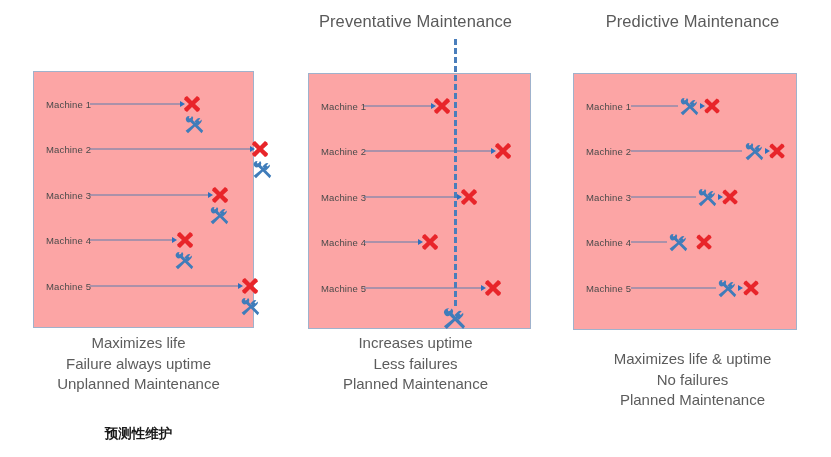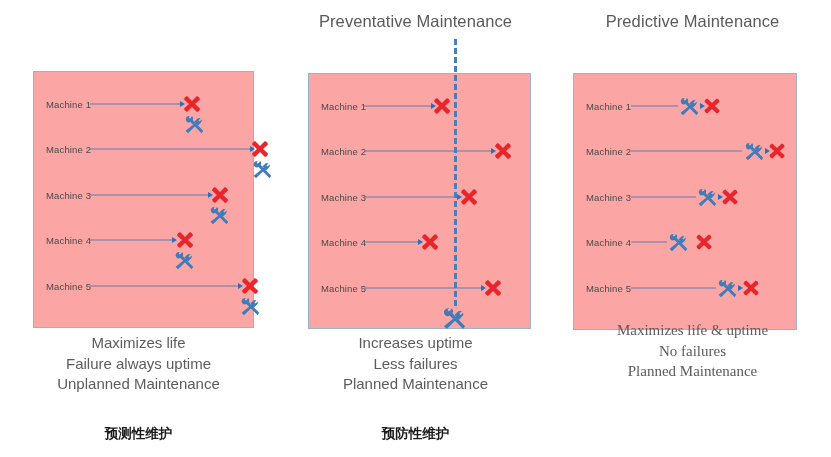--- a/index.html
+++ b/index.html
@@ -87,21 +87,21 @@
     position:absolute;
     left:0;width:100%;
     text-align:center;
     font-size:15px;
     line-height:20.5px;
     color:#5c5c5c;
     white-space:pre-line;
   }
   .p1 .caption{top:333px;}
   .p2 .caption{top:333px;}
-  .p3 .caption{top:320px;font-family:Liberation Serif, serif;}
+  .p3 .caption{top:349px;}
 
   .cn-label{
     position:absolute;
     left:0;width:100%;
     top:425px;
     text-align:center;
     font-size:13.5px;
     font-weight:bold;
     color:#1a1a1a;
     font-family:"DejaVu Sans","Liberation Sans",sans-serif;
@@ -209,21 +209,20 @@
       <div class="m-label" style="left: 12px; top: 214px;">Machine 5</div>
       <div class="arrow-line" style="left: 55px; top: 214px; width: 117px;"></div>
       <div class="arrow-head" style="left: 172px; top: 214px;"></div>
       <div class="xmark" style="left: 184px; top: 214px;"><svg width="19" height="19" viewBox="0 0 100 100">
           <path d="M24 8 L50 34 L76 8 Q92 14 92 26 L66 50 L92 74 Q92 88 76 92 L50 66 L24 92 Q8 86 8 74 L34 50 L8 26 Q9 12 24 8 Z" fill="#e8252a"></path>
         </svg></div>
     </div>
   <div class="caption">Increases uptime
 Less failures
 Planned Maintenance</div>
-  <div class="cn-label">预防性维护</div>
 </div>
 
 <div class="panel p3">
   <div class="panel-title">Predictive Maintenance</div>
   <div class="chart-box" id="box-2">
       <div class="m-label" style="left: 12px; top: 32px;">Machine 1</div>
       <div class="arrow-line" style="left: 57px; top: 32px; width: 47px;"></div>
       <div class="xmark" style="left: 138px; top: 32px;"><svg width="18" height="18" viewBox="0 0 100 100">
           <path d="M24 8 L50 34 L76 8 Q92 14 92 26 L66 50 L92 74 Q92 88 76 92 L50 66 L24 92 Q8 86 8 74 L34 50 L8 26 Q9 12 24 8 Z" fill="#e8252a"></path>
         </svg></div>

